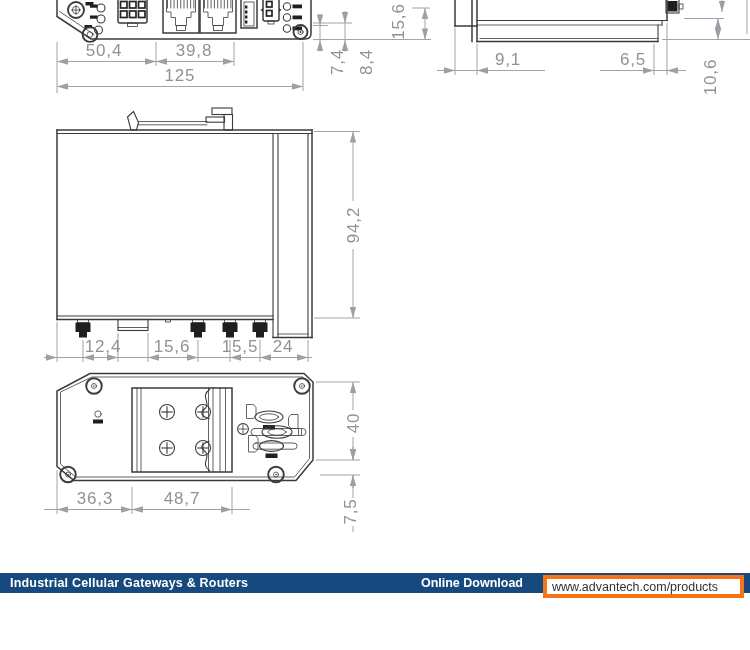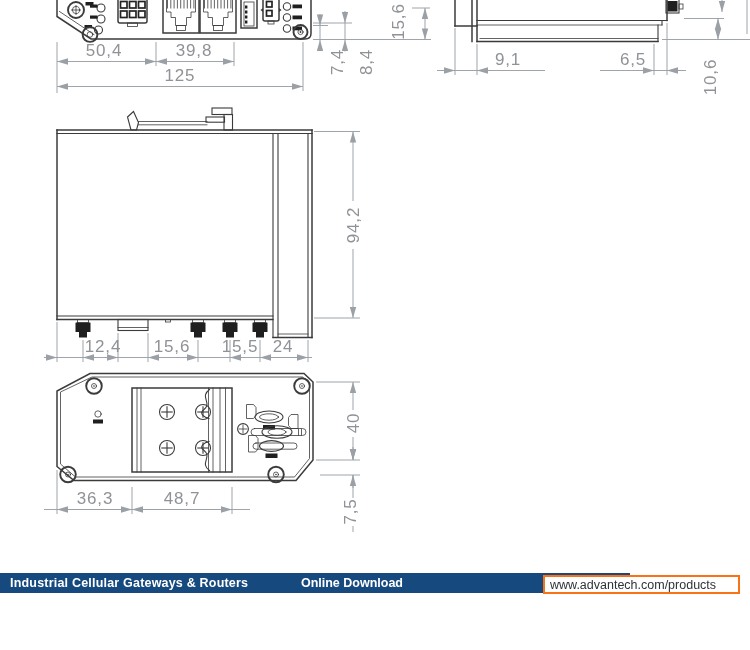--- a/index.html
+++ b/index.html
@@ -11,27 +11,27 @@
   .ob{stroke-width:1.9;}
   .om{stroke-width:1.5;}
   .th{stroke-width:0.8;}
   .blk{fill:#1f1f1f;stroke:none;}
   .pin{stroke:#242424;fill:none;stroke-width:1.7;}
   
   .d{stroke:#9aa0a5;fill:none;stroke-width:0.95;}
   .dt{fill:#8f9296;font-size:17px;letter-spacing:0.8px;text-anchor:middle;}
   .brk{fill:#ffffff;stroke:none;}
   
-  .footer-bar{position:absolute;left:0;top:573px;width:630px;height:20px;background:#164a7e;}
+  .footer-bar{position:absolute;left:0;top:573px;width:750px;height:20px;background:#164a7e;}
   .footer-cat{position:absolute;left:10px;top:3px;color:#fff;font-size:12.5px;font-weight:bold;
               letter-spacing:0.2px;white-space:nowrap;}
   .footer-dl{position:absolute;right:227px;top:3px;color:#fff;font-size:12.5px;font-weight:bold;
              white-space:nowrap;}
   .url-box{position:absolute;left:543px;top:2px;width:193px;height:15px;background:#fff;
-           border:2px solid #f97316;}
+           border:4px solid #f97316;}
   .url-box span{display:block;padding:1px 0 0 5px;font-size:12.5px;color:#30323a;white-space:nowrap;}
 </style>
 </head>
 <body>
 
 <div id="page">
 
 <svg width="750" height="573" viewBox="0 0 750 573">
   <defs>
     <marker id="ar" viewBox="0 0 12 8" markerWidth="12" markerHeight="8" refX="11.5" refY="4" orient="auto-start-reverse" markerUnits="userSpaceOnUse">

